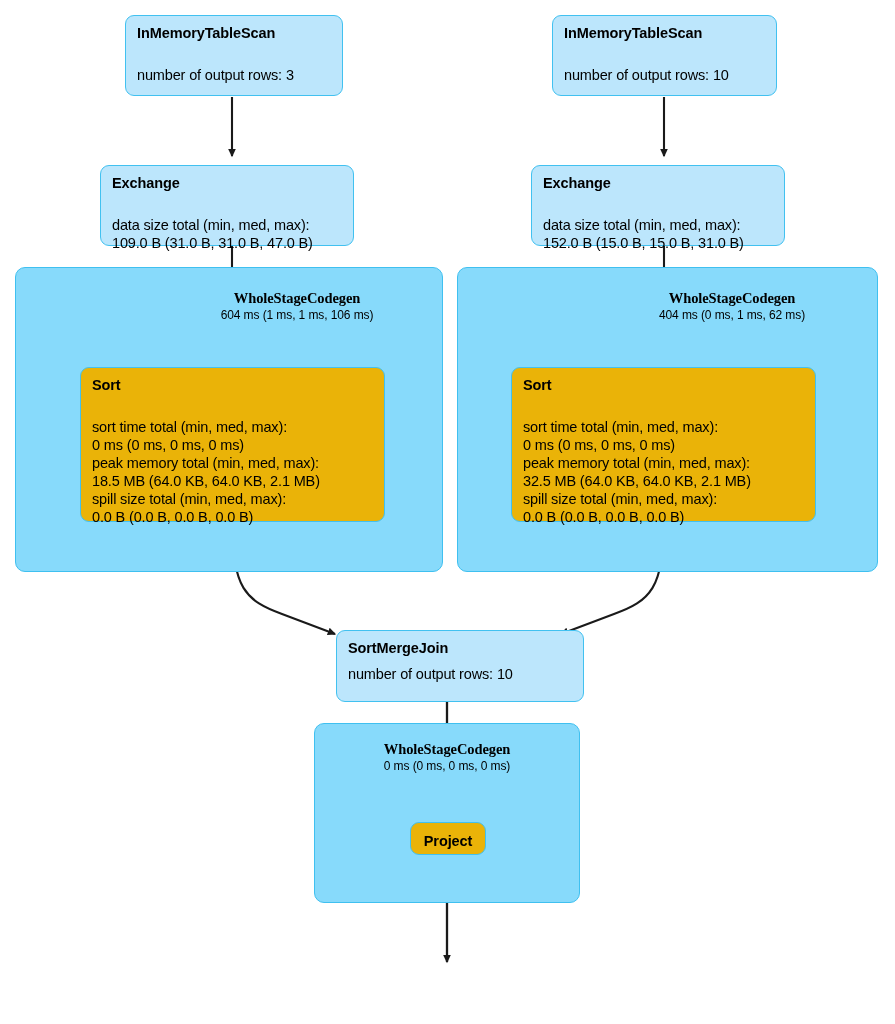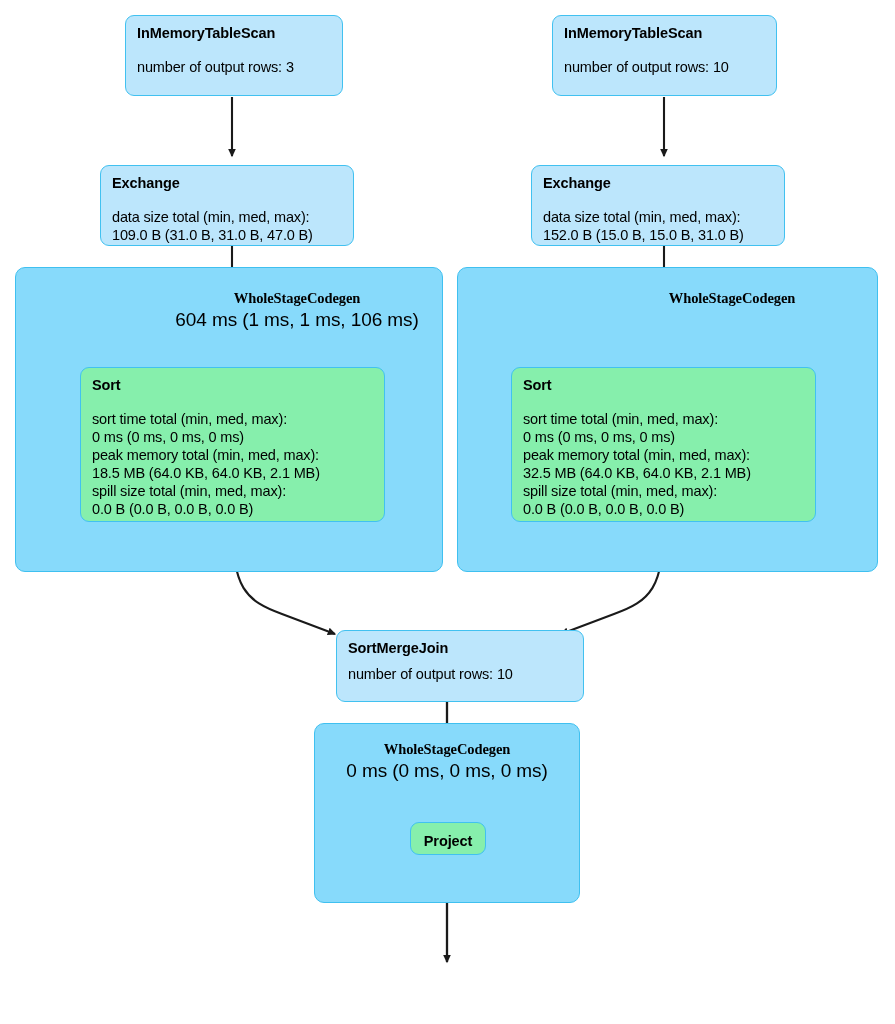--- a/index.html
+++ b/index.html
@@ -44,47 +44,47 @@
     color: #000000;
     white-space: nowrap;
   }
   .wsc-title {
     font-size: 14.5px;
     font-weight: bold;
     letter-spacing: -0.1px;
     font-family: Liberation Serif, serif;
   }
   .wsc-metric {
-    font-size: 19px;
+    font-size: 12px;
     font-weight: normal;
     letter-spacing: -0.1px;
   }
 
   
   .node {
     position: absolute;
     box-sizing: border-box;
     background: #BCE6FC;
     border: 1.6px solid #41C1F0;
     border-radius: 9px;
     padding: 9px 4px 10px 11px;
     color: #000000;
   }
   .node.on-container {
-    background: #86efac;
+    background: #eab308;
   }
   .node-title {
     font-size: 14.5px;
     font-weight: bold;
     letter-spacing: -0.1px;
     line-height: 1.2;
     white-space: nowrap;
   }
   .node-metrics {
-    margin-top: 17px;
+    margin-top: 25px;
     font-size: 14.5px;
     font-weight: normal;
     line-height: 1.23;
     letter-spacing: -0.15px;
     white-space: pre;
   }
   .node.compact {
     padding: 7px 13px 0 13px;
     display: flex;
     align-items: center;
@@ -125,20 +125,21 @@
 
   <div class="wsc-box" style="left:15px; top:267px; width:428px; height:305px;"></div>
   <div class="wsc-label" style="left:163px; top:289px; width:268px;">
     <div class="wsc-title">WholeStageCodegen</div>
     <div class="wsc-metric">604 ms (1 ms, 1 ms, 106 ms)</div>
   </div>
 
   <div class="wsc-box" style="left:457px; top:267px; width:421px; height:305px;"></div>
   <div class="wsc-label" style="left:598px; top:289px; width:268px;">
     <div class="wsc-title">WholeStageCodegen</div>
+    <div class="wsc-metric">404 ms (0 ms, 1 ms, 62 ms)</div>
   </div>
 
   <div class="wsc-box" style="left:314px; top:723px; width:266px; height:180px;"></div>
   <div class="wsc-label" style="left:314px; top:740px; width:266px;">
     <div class="wsc-title">WholeStageCodegen</div>
     <div class="wsc-metric">0 ms (0 ms, 0 ms, 0 ms)</div>
   </div>
 
   <div class="node" style="left:125px; top:15px; width:218px; height:81px;">
     <div class="node-title">InMemoryTableScan</div>

